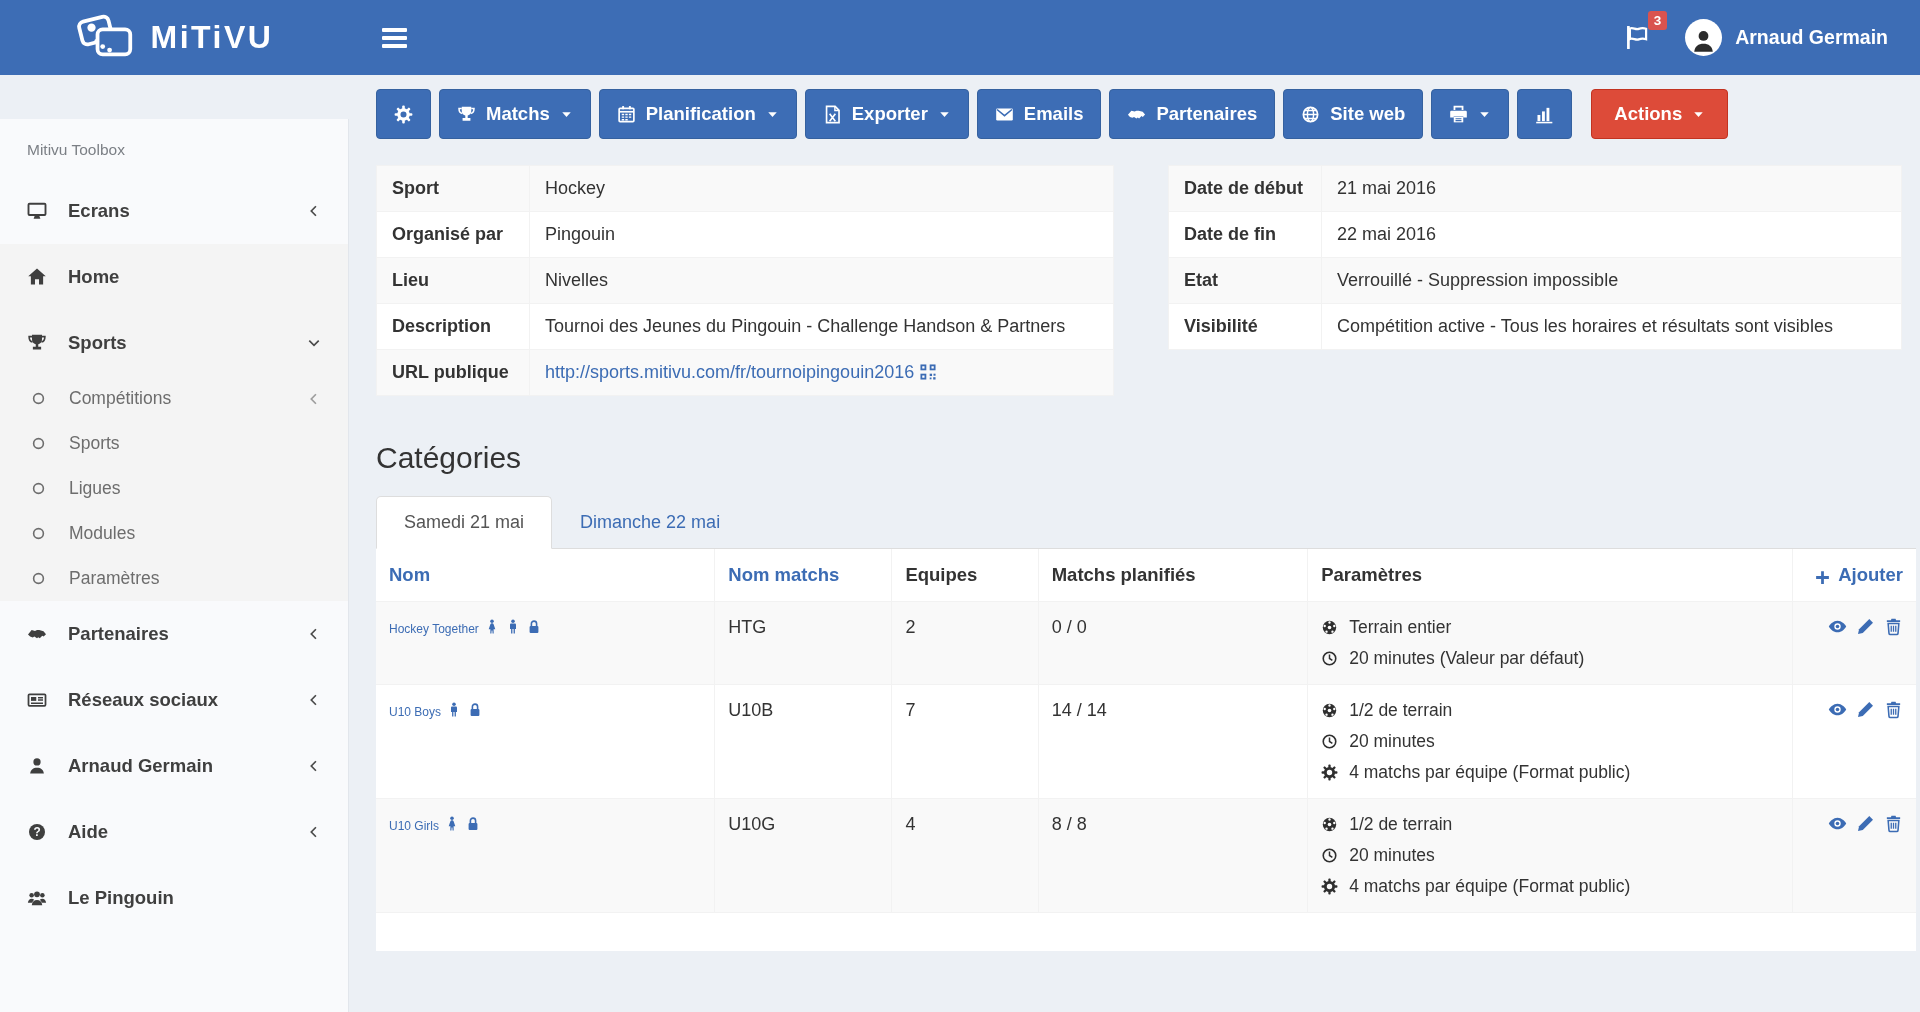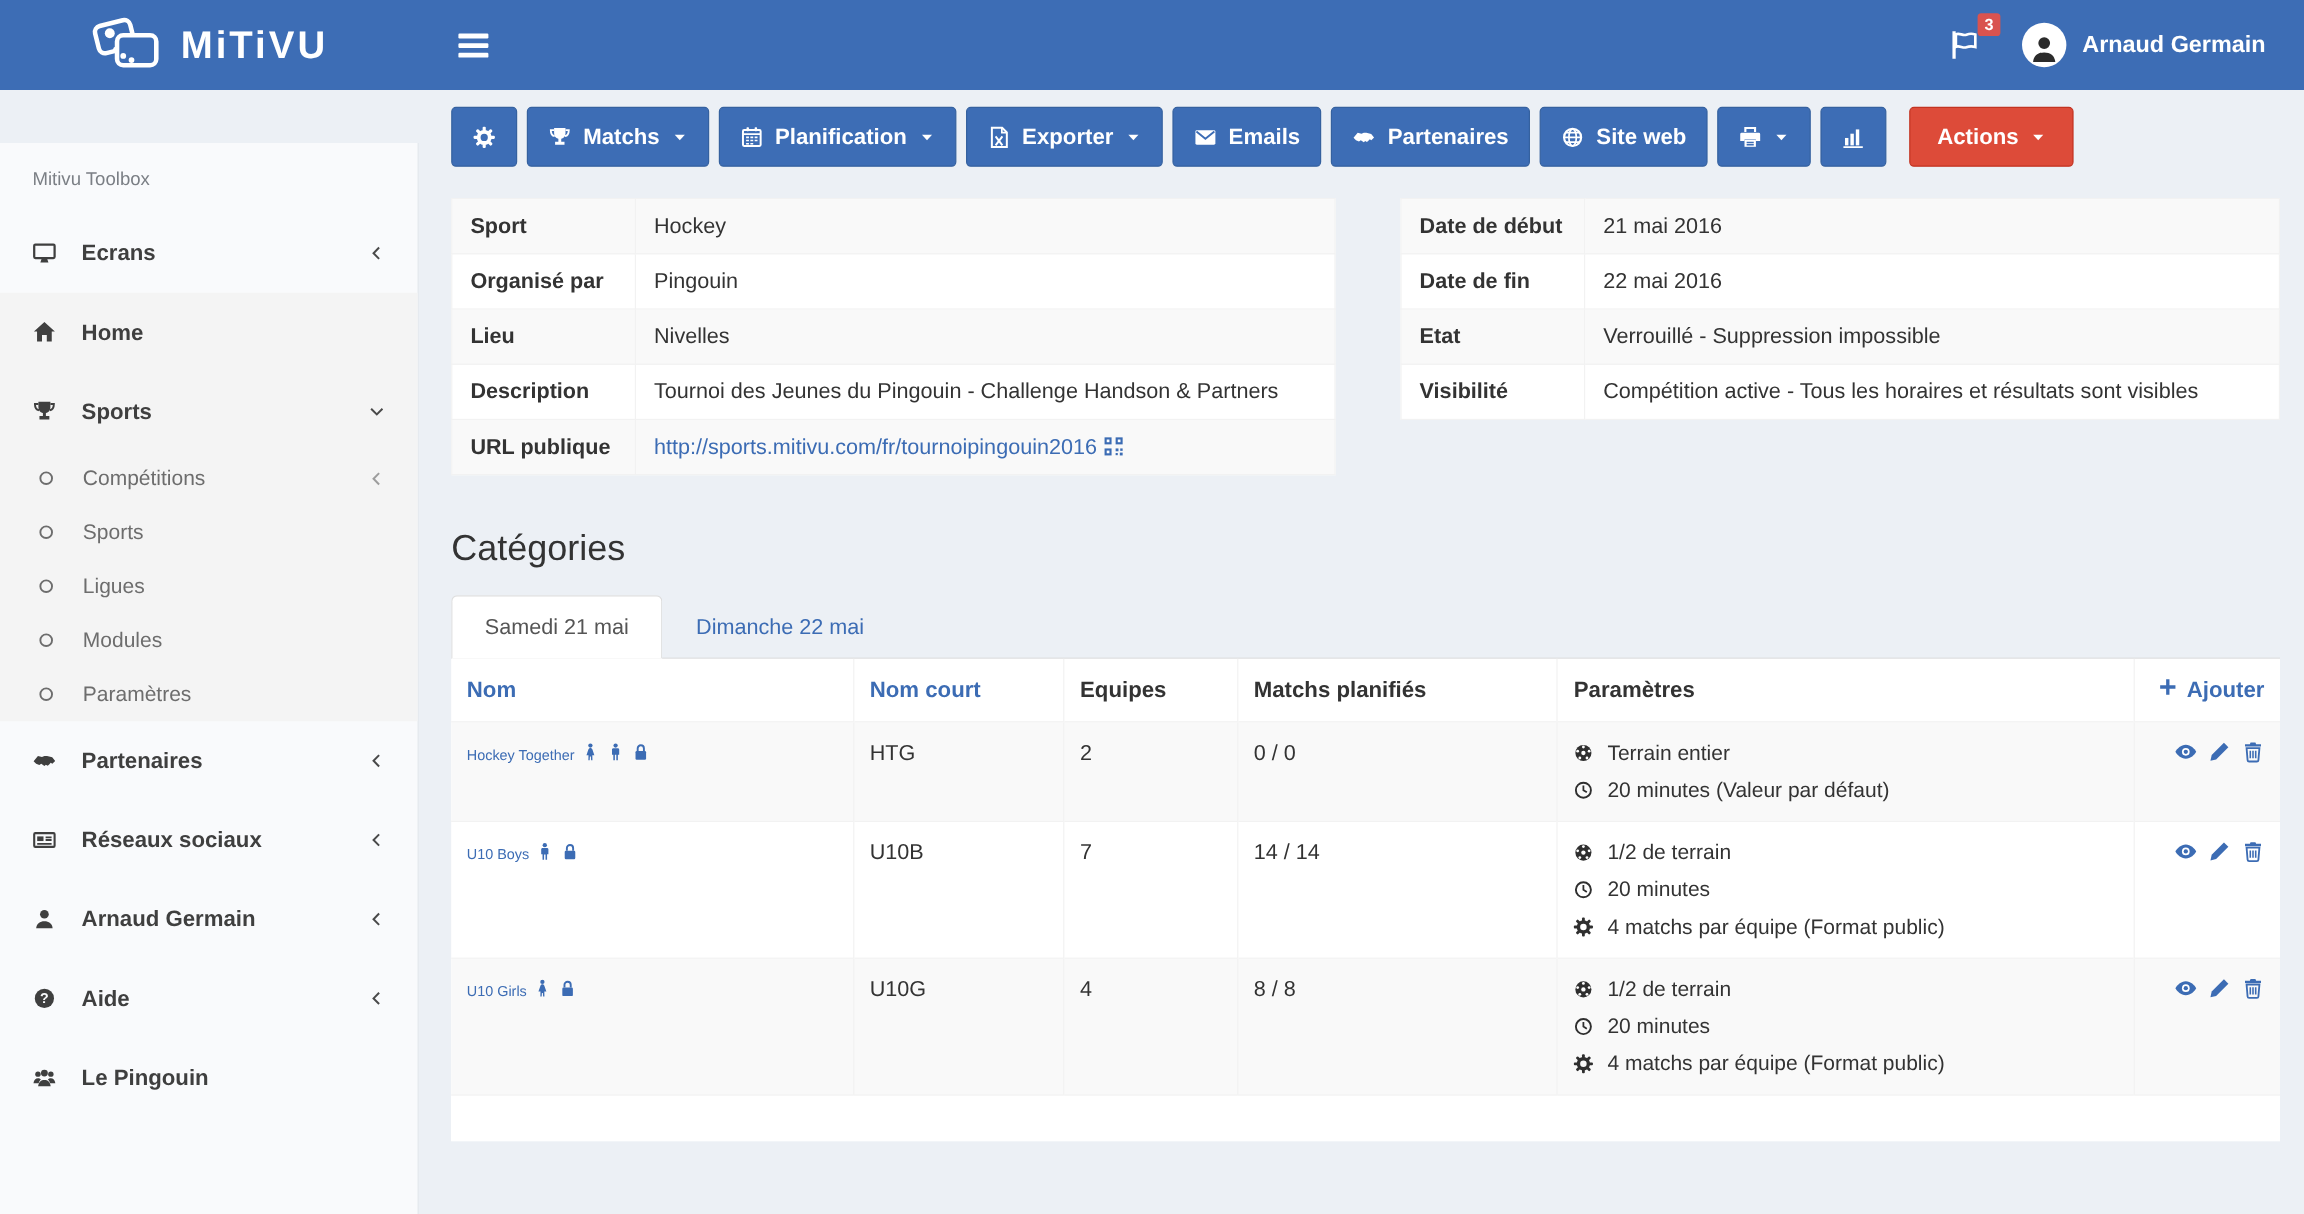--- a/index.html
+++ b/index.html
@@ -43,21 +43,21 @@
   .chev svg{ width:14px; height:14px;}
   .menu-item.active{ background:#f4f4f4;}
   .menu-block{ background:#f4f4f4;}
   .sub-item{ display:flex; align-items:center; height:45px; padding:0 27px 0 31px;
     font-size:17.5px; color:#6d6d6d; cursor:pointer;}
   .sub-item .mi-icon{ width:24px; margin-right:14px; display:flex; color:#6d6d6d;}
   .sub-item .mi-icon svg{ width:15px; height:15px;}
   .sub-item .chev{ margin-left:auto; color:#9d9d9d;}
 
   
-  .main{ margin-left:349px; padding:16px 20px 0 27px;}
+  .main{ margin-left:349px; padding:16px 4px 0 27px;}
   .title-row{ display:flex; justify-content:space-between; align-items:center;}
   .page-title{ margin:10px 0 0; font-size:33px; font-weight:400; color:#333;}
   .breadcrumb{ display:flex; align-items:center; gap:11px; font-size:17.5px; margin-top:16px;}
   .crumb-link{ color:#444; cursor:pointer;}
   .crumb-sep{ color:#b5b5b5; font-size:15px;}
   .crumb-active{ color:#999;}
 
   .toolbar{ display:flex; align-items:center; margin-top:25px;}
   .btn{ height:50px; display:flex; align-items:center; gap:10px; padding:0 17px;
     background:#3d6db5; border:1px solid #35619f; border-radius:4px;
@@ -85,21 +85,21 @@
   .tab.active{ background:#fff; color:#555; border-color:#ddd; border-bottom-color:#fff;}
 
   .cat-table{ width:100%; border-collapse:collapse; background:#fff;}
   .cat-table th{ font-size:18.5px; padding:15px 13px; text-align:left; color:#333;
     border-right:1px solid #f2f2f2; white-space:nowrap;}
   .cat-table th.sortable{ color:#3c6cb4; cursor:pointer;}
   .cat-table th:last-child, .cat-table td:last-child{ border-right:none;}
   .cat-table td{ padding:15px 13px; vertical-align:top; font-size:18px;
     border-right:1px solid #f2f2f2; border-top:1px solid #f2f2f2; color:#333;}
   .cat-table tbody tr:nth-child(odd) td{ background:#f9f9f9;}
-  .add-header{ display:flex; align-items:flex-start; justify-content:flex-end; gap:7px; color:#3c6cb4; font-weight:bold; cursor:pointer;}
+  .add-header{ display:flex; align-items:flex-end; justify-content:flex-end; gap:7px; color:#3c6cb4; font-weight:bold; cursor:pointer;}
   .add-header svg{ width:17px; height:17px;}
   .name-cell a{ font-size:12px;}
   .badge-ic{ display:inline-block; vertical-align:-2px; margin-left:5px; color:#3c6cb4;}
   .badge-ic svg{ width:16px; height:16px;}
   .param-line{ display:flex; align-items:center; gap:11px; margin-bottom:10px; font-size:17.5px; color:#333;}
   .param-line:last-child{ margin-bottom:0;}
   .param-line .p-ic{ color:#2f2f2f; display:flex;}
   .param-line .p-ic svg{ width:17px; height:17px;}
   .row-actions{ display:flex; justify-content:flex-end; gap:9px; color:#3c6cb4;}
   .row-actions span{ cursor:pointer; display:flex;}
@@ -513,21 +513,21 @@
 
   <div class="tabs" id="tabs">
       <div class="tab active">Samedi 21 mai</div>
       <div class="tab">Dimanche 22 mai</div>
     </div>
 
   <table class="cat-table">
     <thead>
         <tr id="cat-head">
           <th class="sortable" style="width: 22%;">Nom</th>
-          <th class="sortable" style="width: 11.5%;">Nom court</th>
+          <th class="sortable" style="width: 11.5%;">Nom matchs</th>
           <th style="width: 9.5%;">Equipes</th>
           <th style="width: 17.5%;">Matchs planifiés</th>
           <th style="width: 31.5%;">Paramètres</th>
           <th style="width: 8%;">
             <span class="add-header">
               <span>
                 <svg viewBox="0 0 16 16">
                   <path d="M6.7 2h2.6v4.7h4.7v2.6H9.3V14H6.7V9.3H2V6.7h4.7z" fill="currentColor"></path>
                 </svg>
               </span>

